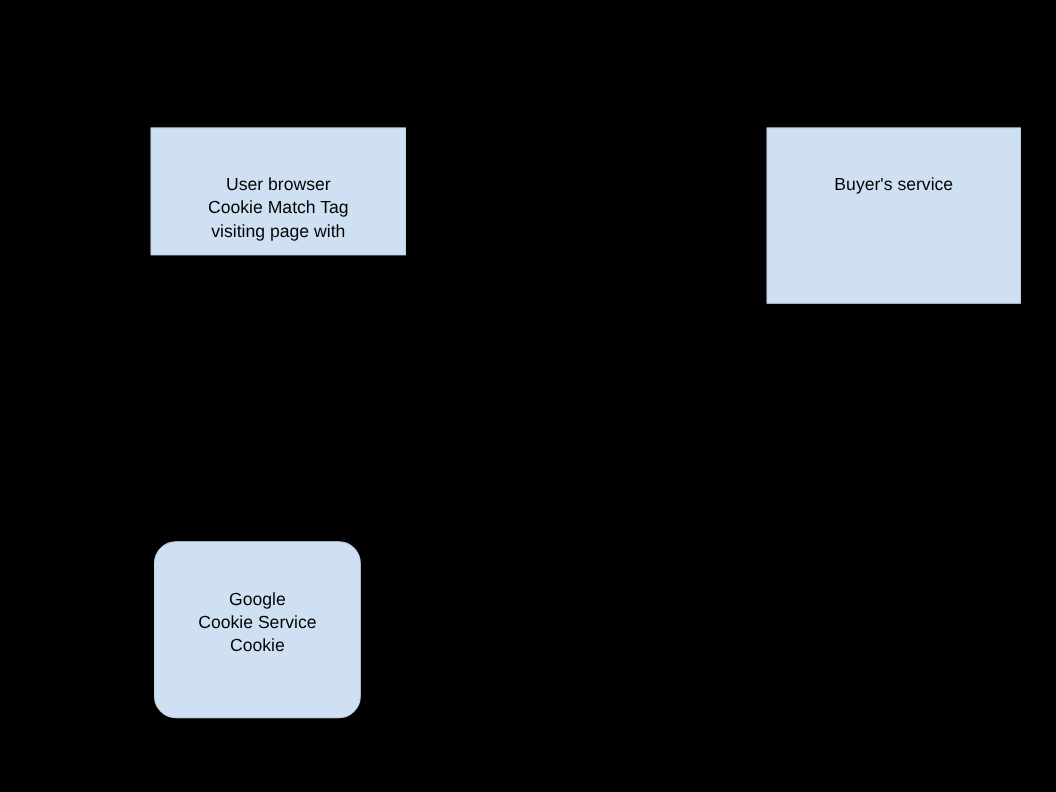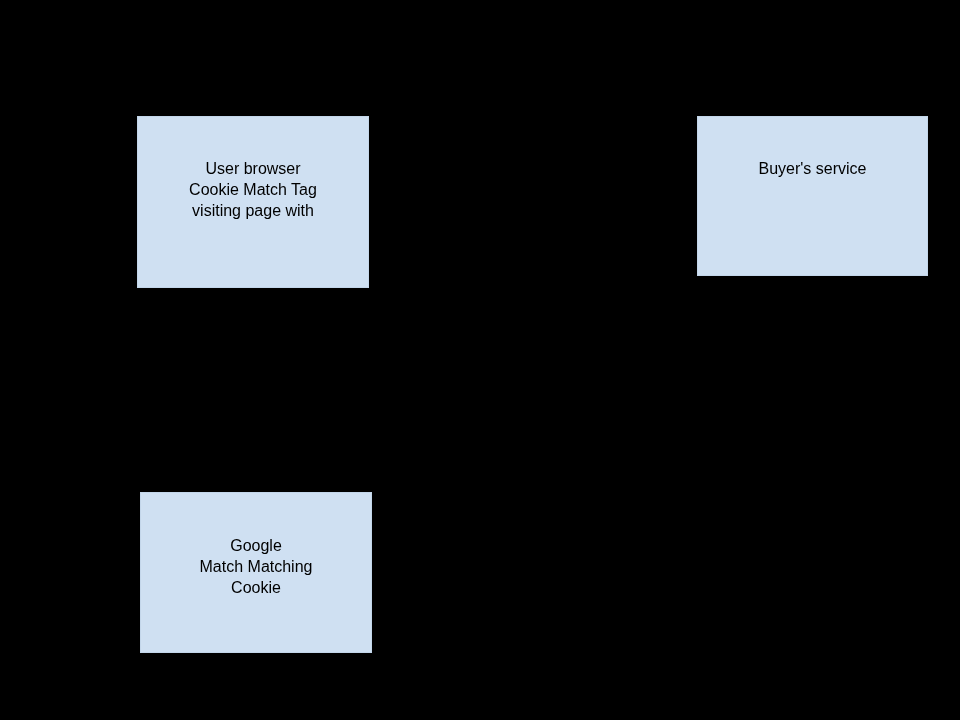--- a/index.html
+++ b/index.html
@@ -43,56 +43,57 @@
     line-height: 21px;
     text-align: center;
     white-space: pre;
   }
 
   
   #node-user-browser {
     left: 137px;
     top: 116px;
     width: 232px;
-    height: 172px;
+    height: 116px;
     padding-top: 41px;
   }
 
   
   #node-buyers-service {
     left: 697px;
     top: 116px;
     width: 231px;
     height: 160px;
     padding-top: 41px;
   }
 
   
   #node-google-cookie-matching {
     left: 140px;
     top: 492px;
-    width: 232px;
+    width: 188px;
     height: 161px;
     padding-top: 42px;
+    border-radius: 20px;
   }
 </style>
 </head>
 <body>
 
 <div id="canvas">
 
   <div class="node" id="node-user-browser">
     <span class="node-label">User browser</span>
     <span class="node-label">Cookie Match Tag</span>
     <span class="node-label">visiting page with</span>
   </div>
 
   <div class="node" id="node-buyers-service">
     <span class="node-label">Buyer's service</span>
   </div>
 
   <div class="node" id="node-google-cookie-matching">
     <span class="node-label">Google</span>
-    <span class="node-label">Match Matching</span>
+    <span class="node-label">Cookie Service</span>
     <span class="node-label">Cookie</span>
   </div>
 
 </div>
 
 </body></html>

